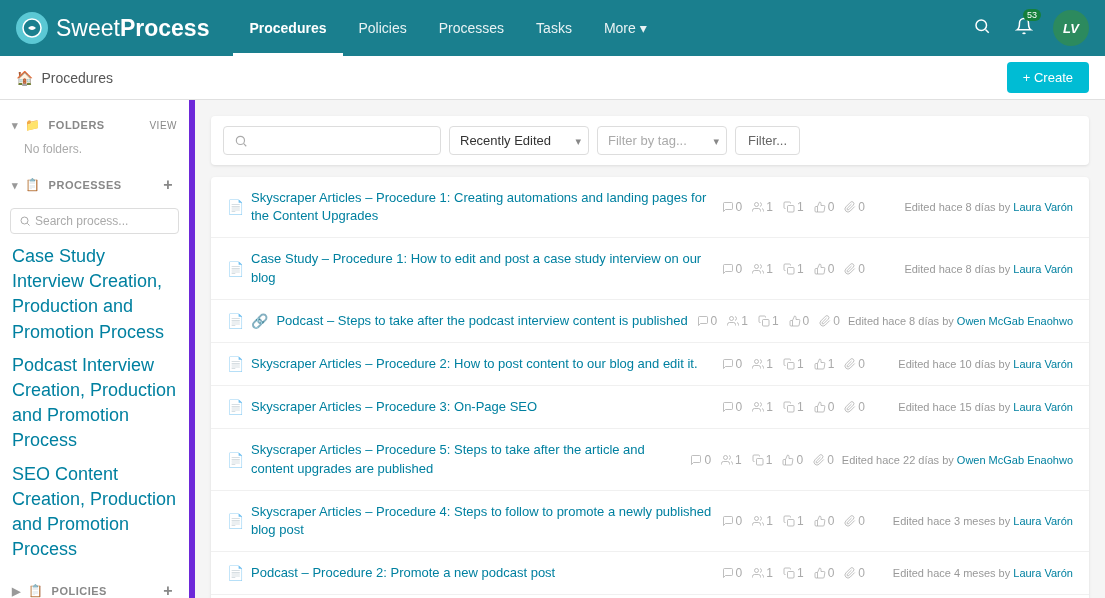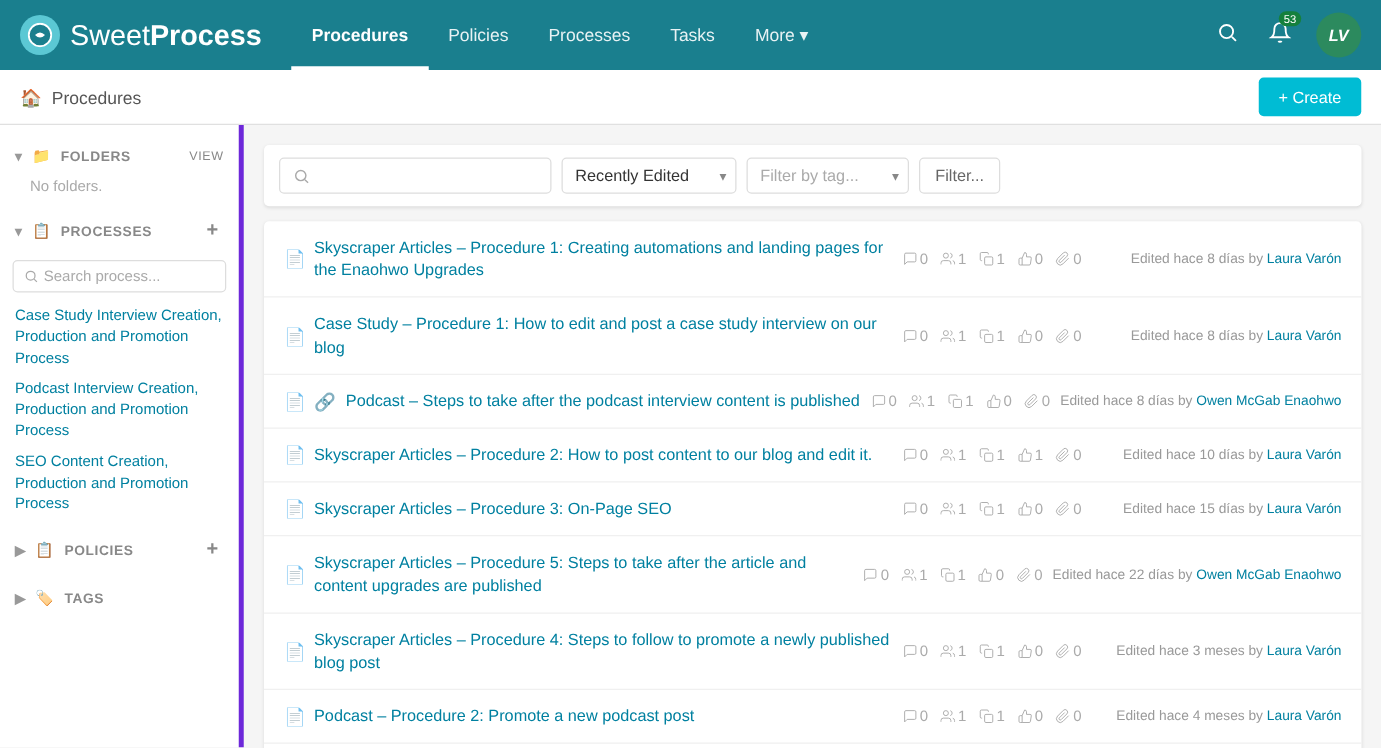--- a/index.html
+++ b/index.html
@@ -122,21 +122,21 @@
     
     .main-layout {
       display: flex;
       height: calc(100vh - 100px);
     }
 
     
     .sidebar {
       width: 195px;
       background: white;
-      border-right: 4px solid #6d28d9;
+      border-right: 6px solid #6d28d9;
       overflow-y: auto;
       padding: 12px 0;
       flex-shrink: 0;
     }
     .sidebar-section {
       margin-bottom: 8px;
     }
     .sidebar-section-header {
       display: flex;
       align-items: center;
@@ -173,21 +173,21 @@
       border: none;
       outline: none;
       font-size: 12px;
       width: 100%;
       color: #be185d;
     }
     .search-box input::placeholder { color: #aaa; }
     .process-link {
       display: block;
       padding: 4px 12px;
-      font-size: 12px;
+      font-size: 18px;
       color: #0080a0;
       cursor: pointer;
       line-height: 1.4;
       text-decoration: none;
     }
     .sidebar-add-btn {
       color: #888;
       cursor: pointer;
       font-size: 16px;
       padding: 2px 4px;
@@ -459,21 +459,21 @@
       </div>
 
 
       <button class="filter-btn">Filter...</button>
     </div>
 
     <div class="procedures-table" id="procedures-list">
     <div class="proc-row">
     <span class="proc-icon">📄</span>
 
-    <span class="proc-title">Skyscraper Articles – Procedure 1: Creating automations and landing pages for the Enaohwo Upgrades</span>
+    <span class="proc-title">Skyscraper Articles – Procedure 1: Creating automations and landing pages for the Content Upgrades</span>
     <div class="proc-meta">
       <span class="meta-item">
         <svg width="12" height="12" fill="none" stroke="#aaa" stroke-width="1.5" viewBox="0 0 24 24">
                 <path d="M21 15a2 2 0 0 1-2 2H7l-4 4V5a2 2 0 0 1 2-2h14a2 2 0 0 1 2 2z"></path>
               </svg>
         0
       </span>
       <span class="meta-item">
         <svg width="12" height="12" fill="none" stroke="#aaa" stroke-width="1.5" viewBox="0 0 24 24">
                 <path d="M17 21v-2a4 4 0 0 0-4-4H5a4 4 0 0 0-4 4v2"></path>

